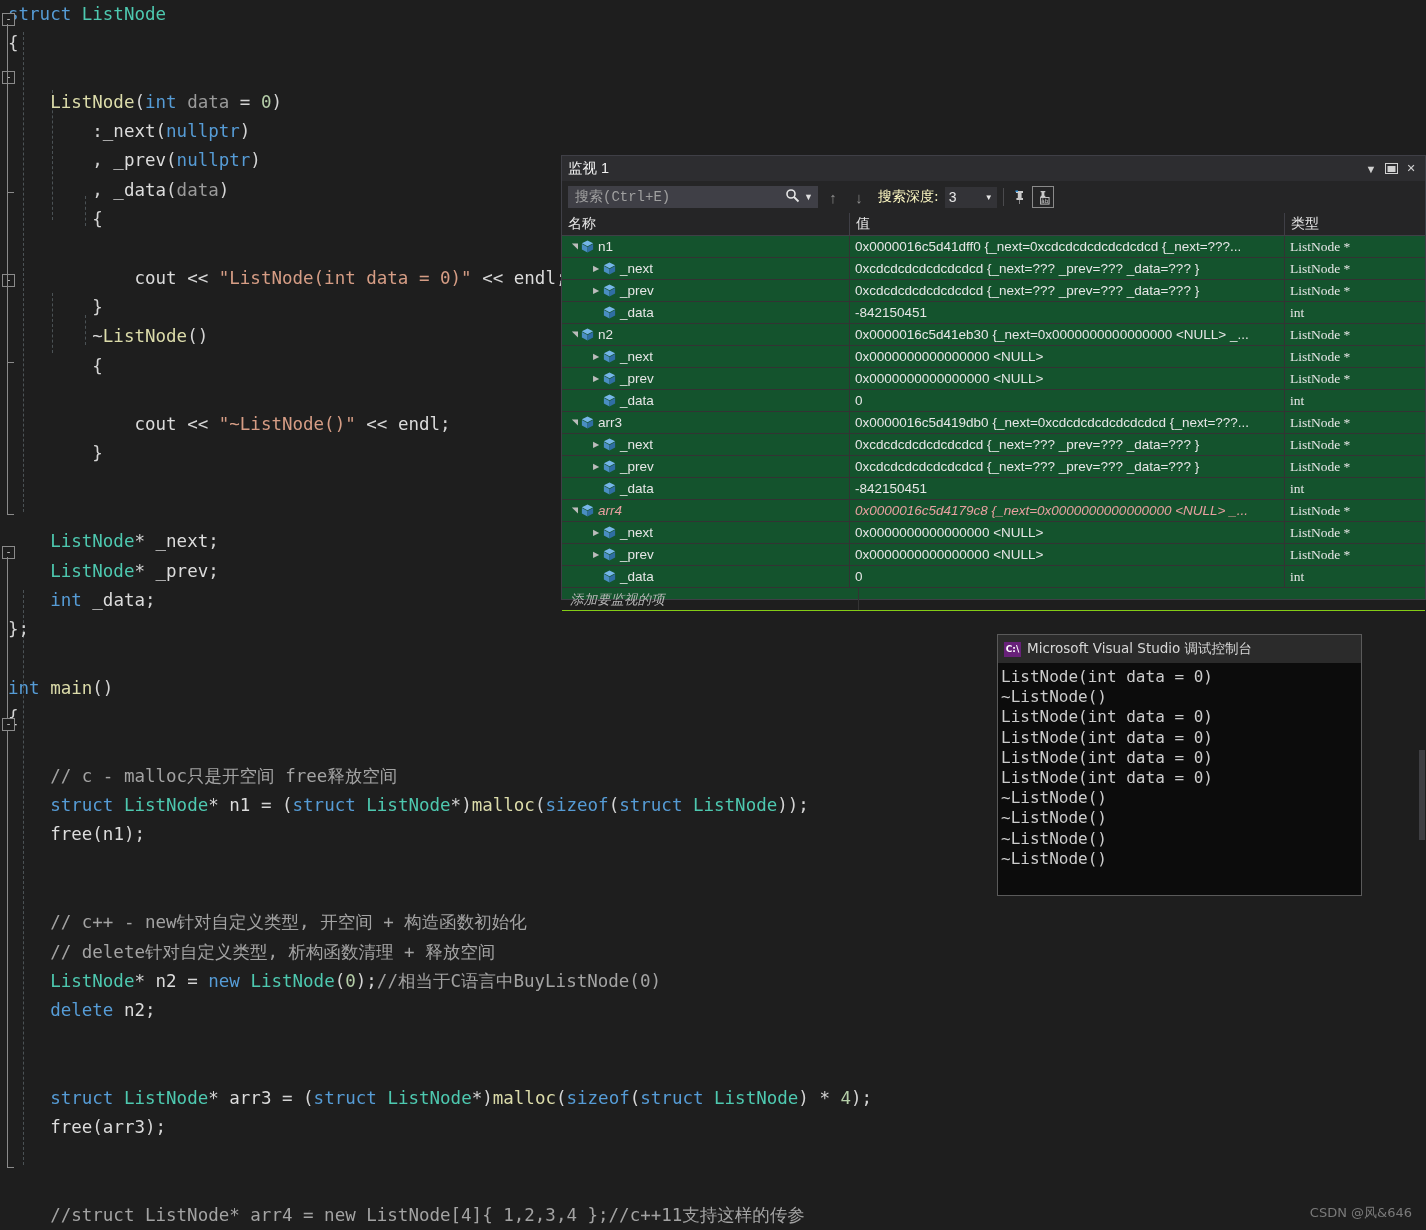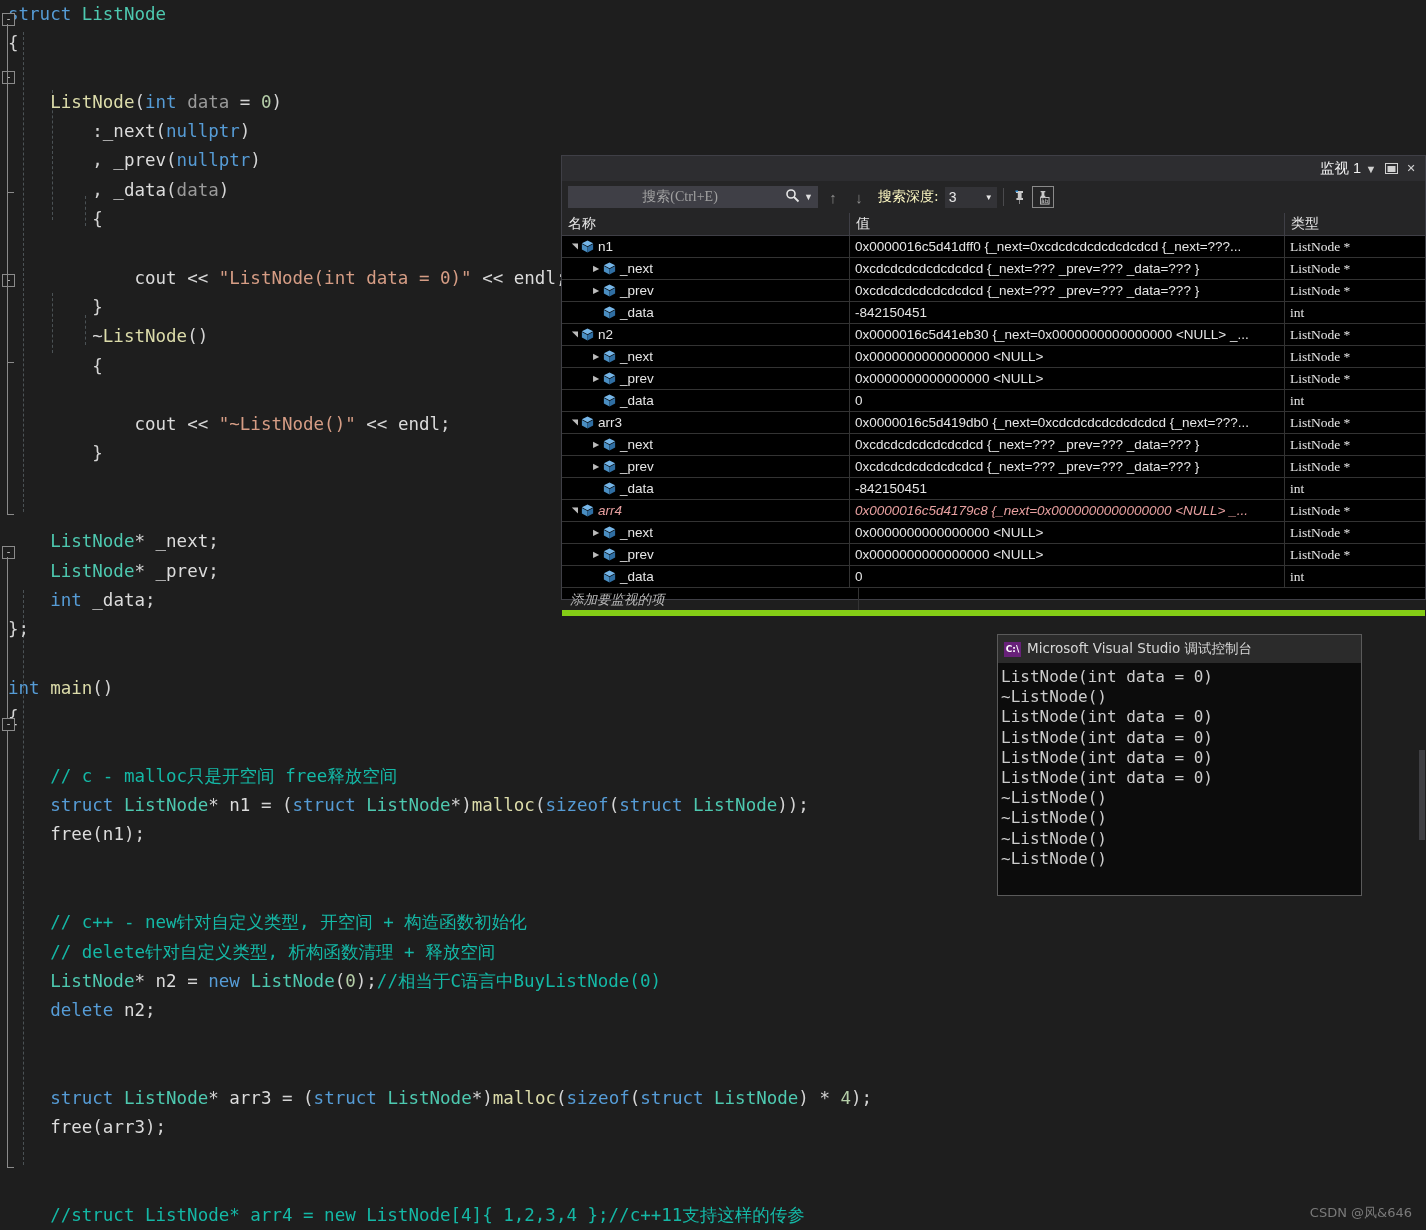--- a/index.html
+++ b/index.html
@@ -21,21 +21,21 @@
     font-size:17.5px;
     line-height:29.3px;
     white-space:pre;
     color:#d4d4d4;
   }
   .ln{height:29.3px;white-space:pre;padding-left:8px;}
   .kw{color:#569cd6;}
   .typ{color:#4ec9b0;}
   .fn{color:#dcdcaa;}
   .str{color:#d69d85;}
-  .cmt{color:#14b8a6;}
+  .cmt{color:#a3a3a3;}
   .num{color:#b5cea8;}
   .pln{color:#dcdcdc;}
   .dim{color:#9a9a9a;}
   .op{color:#d4d4d4;}
 
   
   .guides{position:absolute;left:0;top:0;width:1426px;height:1230px;pointer-events:none;}
   .guide{position:absolute;width:1px;border-left:1px dashed #4b5255;}
   
   .coll{position:absolute;width:11px;height:11px;border:1px solid #8a8a8a;color:#c8c8c8;
@@ -48,57 +48,57 @@
     position:absolute;left:561px;top:155px;width:865px;height:445px;
     background:#252526;
     font-family:"Liberation Sans","DejaVu Sans",sans-serif;
     border:1px solid #3f3f46;
     box-sizing:border-box;
   }
   #watch-title{
     height:25px;background:#2d2d30;color:#f1f1f1;font-size:14.5px;
     display:flex;align-items:center;padding:0 4px 0 6px;
   }
-  #watch-title .ttl{flex:1;text-align:right;}
+  #watch-title .ttl{flex:1;}
   .tbtn{width:20px;height:20px;display:flex;align-items:center;justify-content:center;color:#d0d0d0;font-size:11px;}
   #watch-toolbar{
     height:32px;background:#252526;display:flex;align-items:center;padding:0 4px;gap:0px;
   }
   #searchbox{
     width:250px;height:22px;background:#3f3f46;border:1px solid #3f3f46;
     display:flex;align-items:center;padding:0 4px 0 6px;margin-left:2px;box-sizing:border-box;
   }
-  #searchbox .ph{flex:1;color:#a0a0a0;font-size:14px;font-family:Liberation Serif, serif;text-align:center;}
+  #searchbox .ph{flex:1;color:#a0a0a0;font-size:14px;font-family:Liberation Mono, monospace;}
   #searchbox .mg{color:#e0e0e0;font-size:14px;}
   .arrbtn{width:22px;height:22px;display:flex;align-items:center;justify-content:center;color:#8b8b8b;font-size:15px;margin-left:4px;}
   .depth-label{color:#fef9c3;font-size:14px;margin-left:8px;font-family:"DejaVu Sans",sans-serif;}
   #depthsel{
     width:52px;height:21px;background:#333337;color:#e8e8e8;font-size:14px;
     display:flex;align-items:center;justify-content:space-between;padding:0 4px;margin-left:6px;box-sizing:border-box;
   }
   .vsep{width:1px;height:18px;background:#4a4a4d;margin:0 6px;}
   .picon{width:22px;height:22px;display:flex;align-items:center;justify-content:center;position:relative;}
   .picon.boxed{border:1px solid #8a8a8a;width:20px;height:20px;}
 
   
-  #grid{position:absolute;left:0;top:57px;right:0;bottom:0;background:#000000;}
+  #grid{position:absolute;left:0;top:57px;right:0;bottom:0;background:#14532d;}
   .ghead{display:flex;height:22px;background:#252526;border-bottom:1px solid #3f3f46;color:#e6e6e6;font-size:14px;}
   .ghead > div{padding:2px 0 0 6px;box-sizing:border-box;}
   .c1{width:288px;border-right:1px solid #3f3f46;}
   .c2{width:435px;border-right:1px solid #3f3f46;}
   .c3{flex:1;}
   .grow{display:flex;height:21px;border-bottom:1px solid #333333;font-size:13.5px;color:#e6e6e6;align-items:center;}
   .grow .cell{height:21px;line-height:21px;box-sizing:border-box;overflow:hidden;white-space:nowrap;}
   .cell1{width:288px;border-right:1px solid #333333;display:flex;align-items:center;}
   .cell2{width:435px;border-right:1px solid #333333;padding-left:5px;}
   .cell3{flex:1;padding-left:5px;font-family:Liberation Serif, serif;}
   .modified{color:#e8a0a0;font-style:italic;}
   .tri{width:12px;text-align:center;color:#bcbcbc;font-size:8px;flex:none;}
   .cube{width:15px;height:15px;flex:none;margin-right:3px;}
-  .addrow{display:flex;height:22px;border-bottom:6px solid #84cc16;font-size:13.5px;}
+  .addrow{display:flex;height:22px;border-bottom:1px solid #84cc16;font-size:13.5px;}
   .addrow .a1{width:288px;border-right:1px solid #333333;color:#b4b4b4;font-style:italic;padding-left:8px;line-height:22px;font-family:"DejaVu Sans",sans-serif;}
   .addrow .a2{flex:1;}
 
   
   #console{
     position:absolute;left:997px;top:634px;width:365px;height:262px;
     background:#0c0c0c;border:1px solid #5a5a5a;box-sizing:border-box;
   }
   #console-title{
     height:28px;background:#2b2b2b;display:flex;align-items:center;padding-left:6px;gap:6px;

